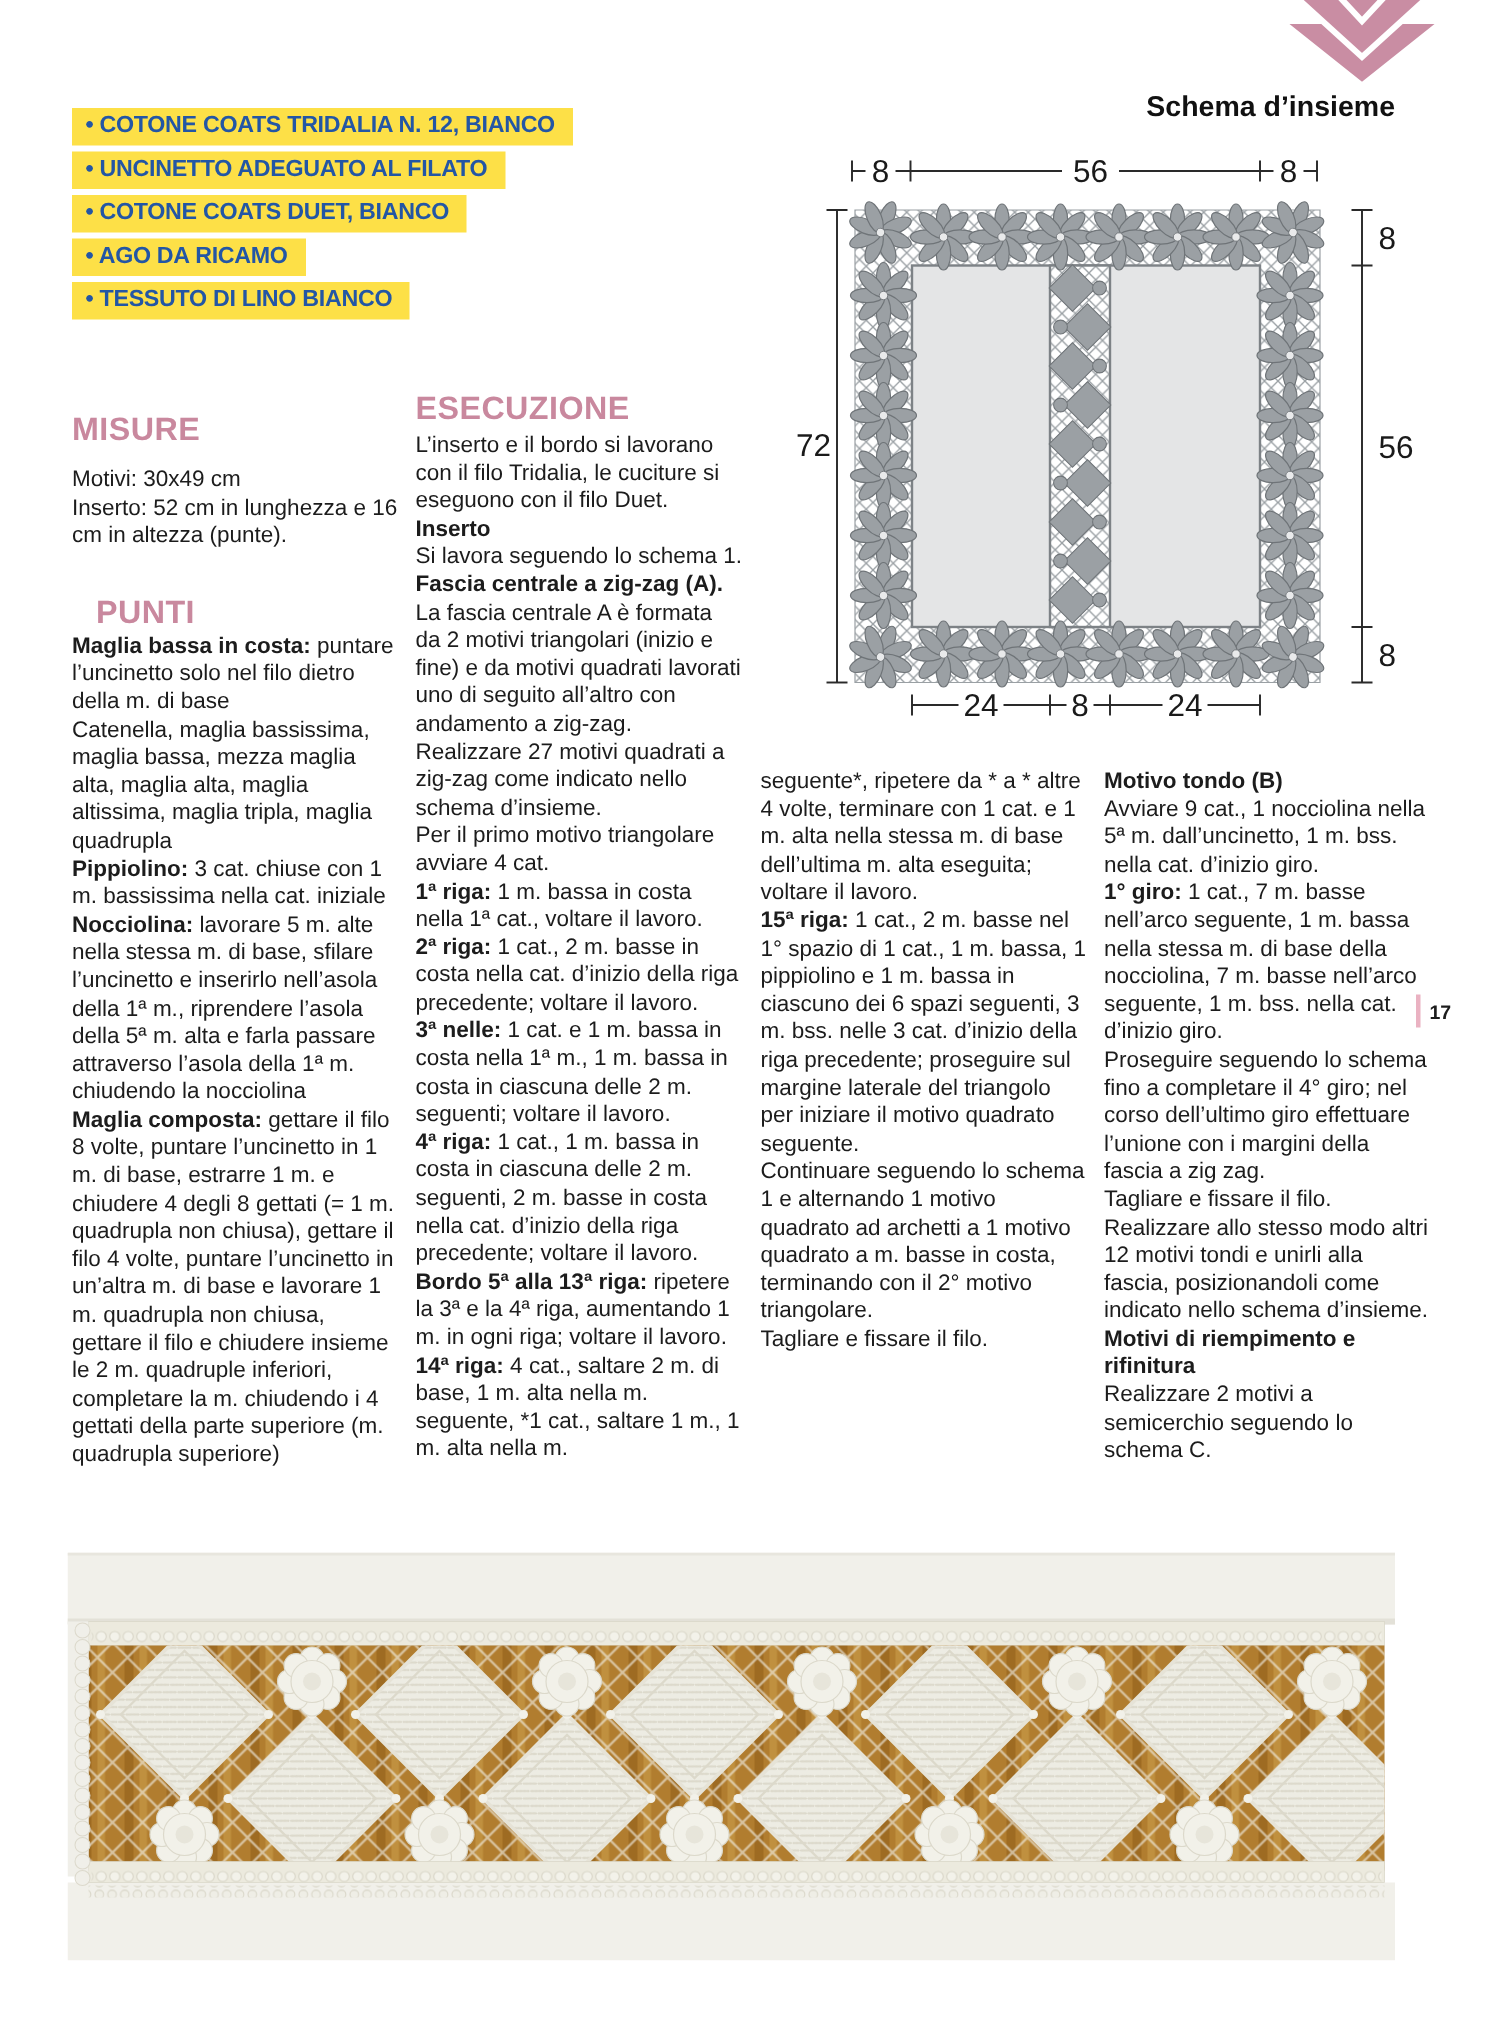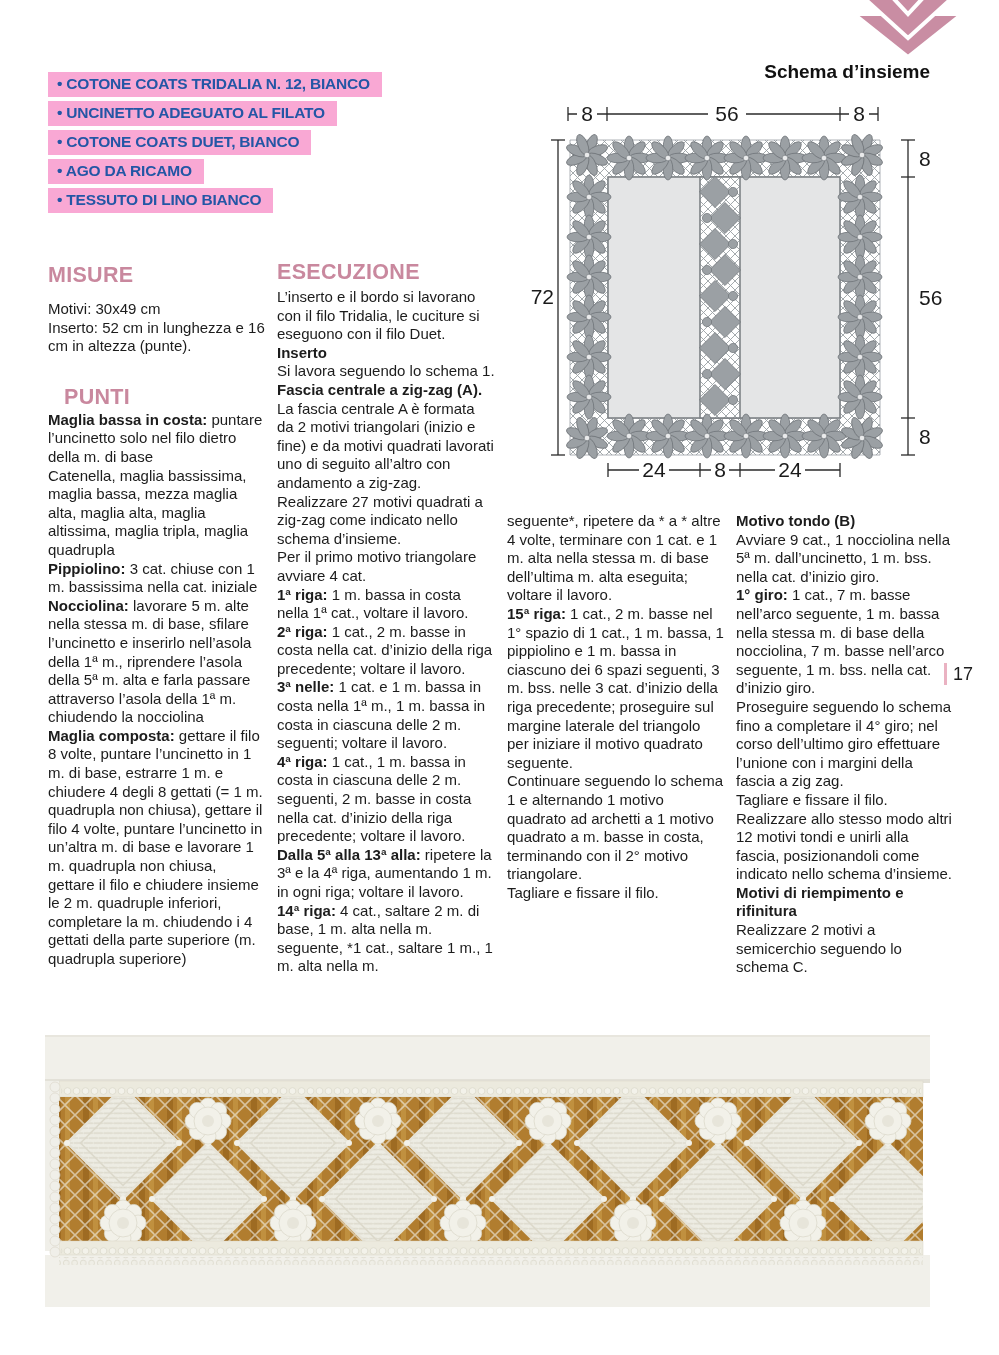--- a/index.html
+++ b/index.html
@@ -3,45 +3,45 @@
 <meta charset="utf-8">
 <style>
   html,body { margin:0; padding:0; background:#ffffff; }
   .page {
     position:relative; width:999px; height:1355px; background:#fff;
     color:#1c1c1c; font-family:"Liberation Sans", sans-serif; overflow:hidden;
   }
   
   .materials { position:absolute; left:48px; top:72px; list-style:none; margin:0; padding:0; }
   .materials li {
-    display:table; background:#f9a8d4; color:#2356a5; font-weight:700;
+    display:table; background:#fde047; color:#2356a5; font-weight:700;
     font-size:15.5px; line-height:18px; letter-spacing:-0.2px;
     padding:3px 12px 4px 9px; margin-bottom:4px; white-space:nowrap;
   }
   .materials li::before { content:"•  "; }
   
   .col { position:absolute; font-size:15px; line-height:18.6px; }
   .col p { margin:0; }
   .col strong { font-weight:700; }
   .col-1 { left:48px;  top:261px; width:218px; }
   .col-2 { left:277px; top:261px; width:218px; }
   .col-3 { left:507px; top:512px; width:218px; }
   .col-4 { left:736px; top:512px; width:216px; }
   h2.section {
     font-weight:700; font-size:21.5px; color:#c9889e; letter-spacing:0.3px;
-    margin:3px 0 14px 0; line-height:22px;
+    margin:14px 0 14px 0; line-height:22px;
   }
   h2.punti { margin:30px 0 3px 16px; }
   h2.esec  { margin:0 0 5px 0; }
   
   .schema-title {
     position:absolute; left:660px; top:61px; width:270px; text-align:right;
     font-weight:700; font-size:19px; color:#111;
   }
-  .pagenum { position:absolute; left:944px; top:663px; display:flex; align-items:center; font-weight:400; font-size:18px; }
+  .pagenum { position:absolute; left:944px; top:663px; display:flex; align-items:center; font-weight:700; font-size:13px; }
   .pagenum .bar { width:3px; height:22px; background:#eab2c2; margin-right:6px; }
   
   .chevrons { position:absolute; left:852px; top:0; }
   .diagram  { position:absolute; left:528px; top:92px; }
   .diagram text { font-family:"Liberation Sans", sans-serif; font-size:21px; fill:#1a1a1a; }
   .photo    { position:absolute; left:45px; top:1035px; }
 </style>
 </head>
 <body>
 
@@ -88,21 +88,21 @@
         <p><strong>Inserto</strong></p>
         <p>Si lavora seguendo lo schema 1.</p>
         <p><strong>Fascia centrale a zig-zag (A).</strong></p>
         <p>La fascia centrale A è formata da 2 motivi triangolari (inizio e fine) e da motivi quadrati lavorati uno di seguito all’altro con andamento a zig-zag.</p>
         <p>Realizzare 27 motivi quadrati a zig-zag come indicato nello schema d’insieme.</p>
         <p>Per il primo motivo triangolare avviare 4 cat.</p>
         <p><strong>1ª riga: </strong>1 m. bassa in costa nella 1ª cat., voltare il lavoro.</p>
         <p><strong>2ª riga: </strong>1 cat., 2 m. basse in costa nella cat. d’inizio della riga precedente; voltare il lavoro.</p>
         <p><strong>3ª nelle: </strong>1 cat. e 1 m. bassa in costa nella 1ª m., 1 m. bassa in costa in ciascuna delle 2 m. seguenti; voltare il lavoro.</p>
         <p><strong>4ª riga: </strong>1 cat., 1 m. bassa in costa in ciascuna delle 2 m. seguenti, 2 m. basse in costa nella cat. d’inizio della riga precedente; voltare il lavoro.</p>
-        <p><strong>Dalla 5ª alla 13ª alla: </strong>ripetere la 3ª e la 4ª riga, aumentando 1 m. in ogni riga; voltare il lavoro.</p>
+        <p><strong>Bordo 5ª alla 13ª riga: </strong>ripetere la 3ª e la 4ª riga, aumentando 1 m. in ogni riga; voltare il lavoro.</p>
         <p><strong>14ª riga: </strong>4 cat., saltare 2 m. di base, 1 m. alta nella m. seguente, *1 cat., saltare 1 m., 1 m. alta nella m.</p>
       </div>
   </div>
 
   <div class="col col-3">
       <p>seguente*, ripetere da * a * altre 4 volte, terminare con 1 cat. e 1 m. alta nella stessa m. di base dell’ultima m. alta eseguita; voltare il lavoro.</p>
       <p><strong>15ª riga: </strong>1 cat., 2 m. basse nel 1° spazio di 1 cat., 1 m. bassa, 1 pippiolino e 1 m. bassa in ciascuno dei 6 spazi seguenti, 3 m. bss. nelle 3 cat. d’inizio della riga precedente; proseguire sul margine laterale del triangolo per iniziare il motivo quadrato seguente.</p>
       <p>Continuare seguendo lo schema 1 e alternando 1 motivo quadrato ad archetti a 1 motivo quadrato a m. basse in costa, terminando con il 2° motivo triangolare.</p>
       <p>Tagliare e fissare il filo.</p>
     </div>

